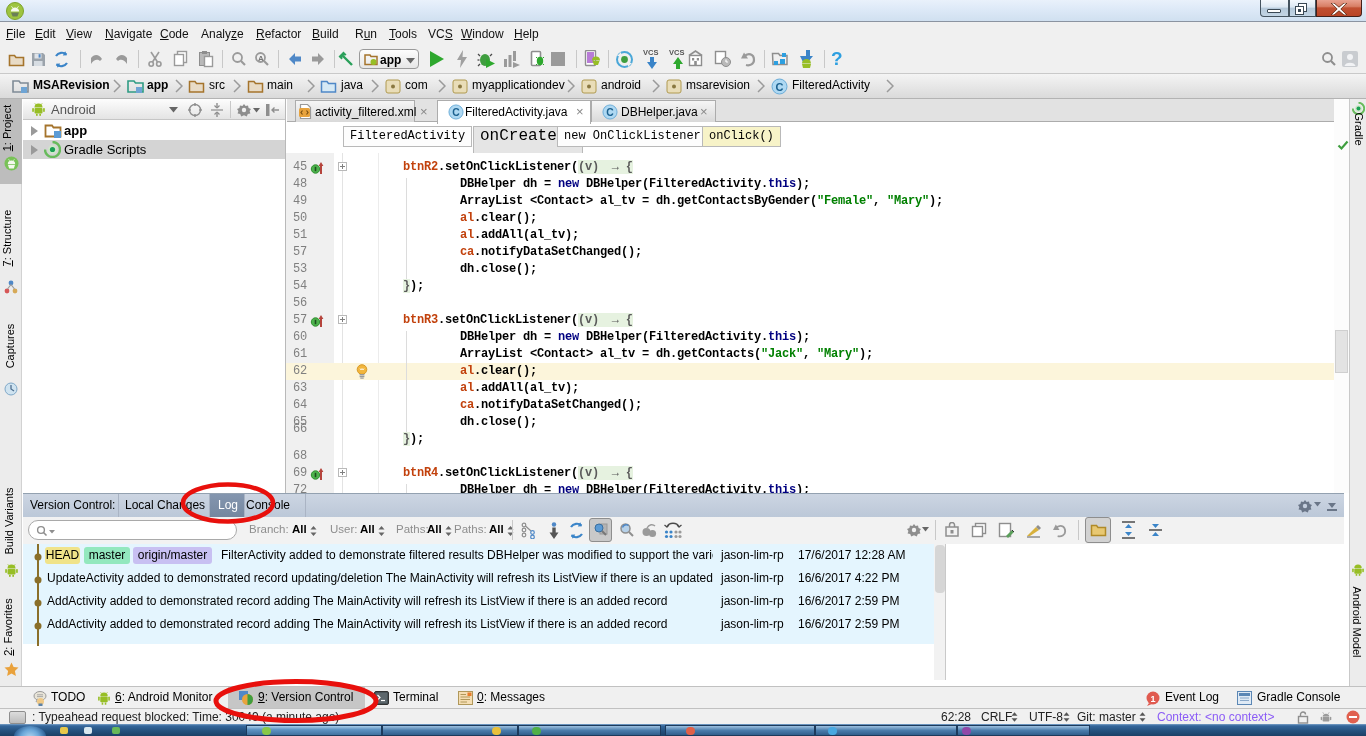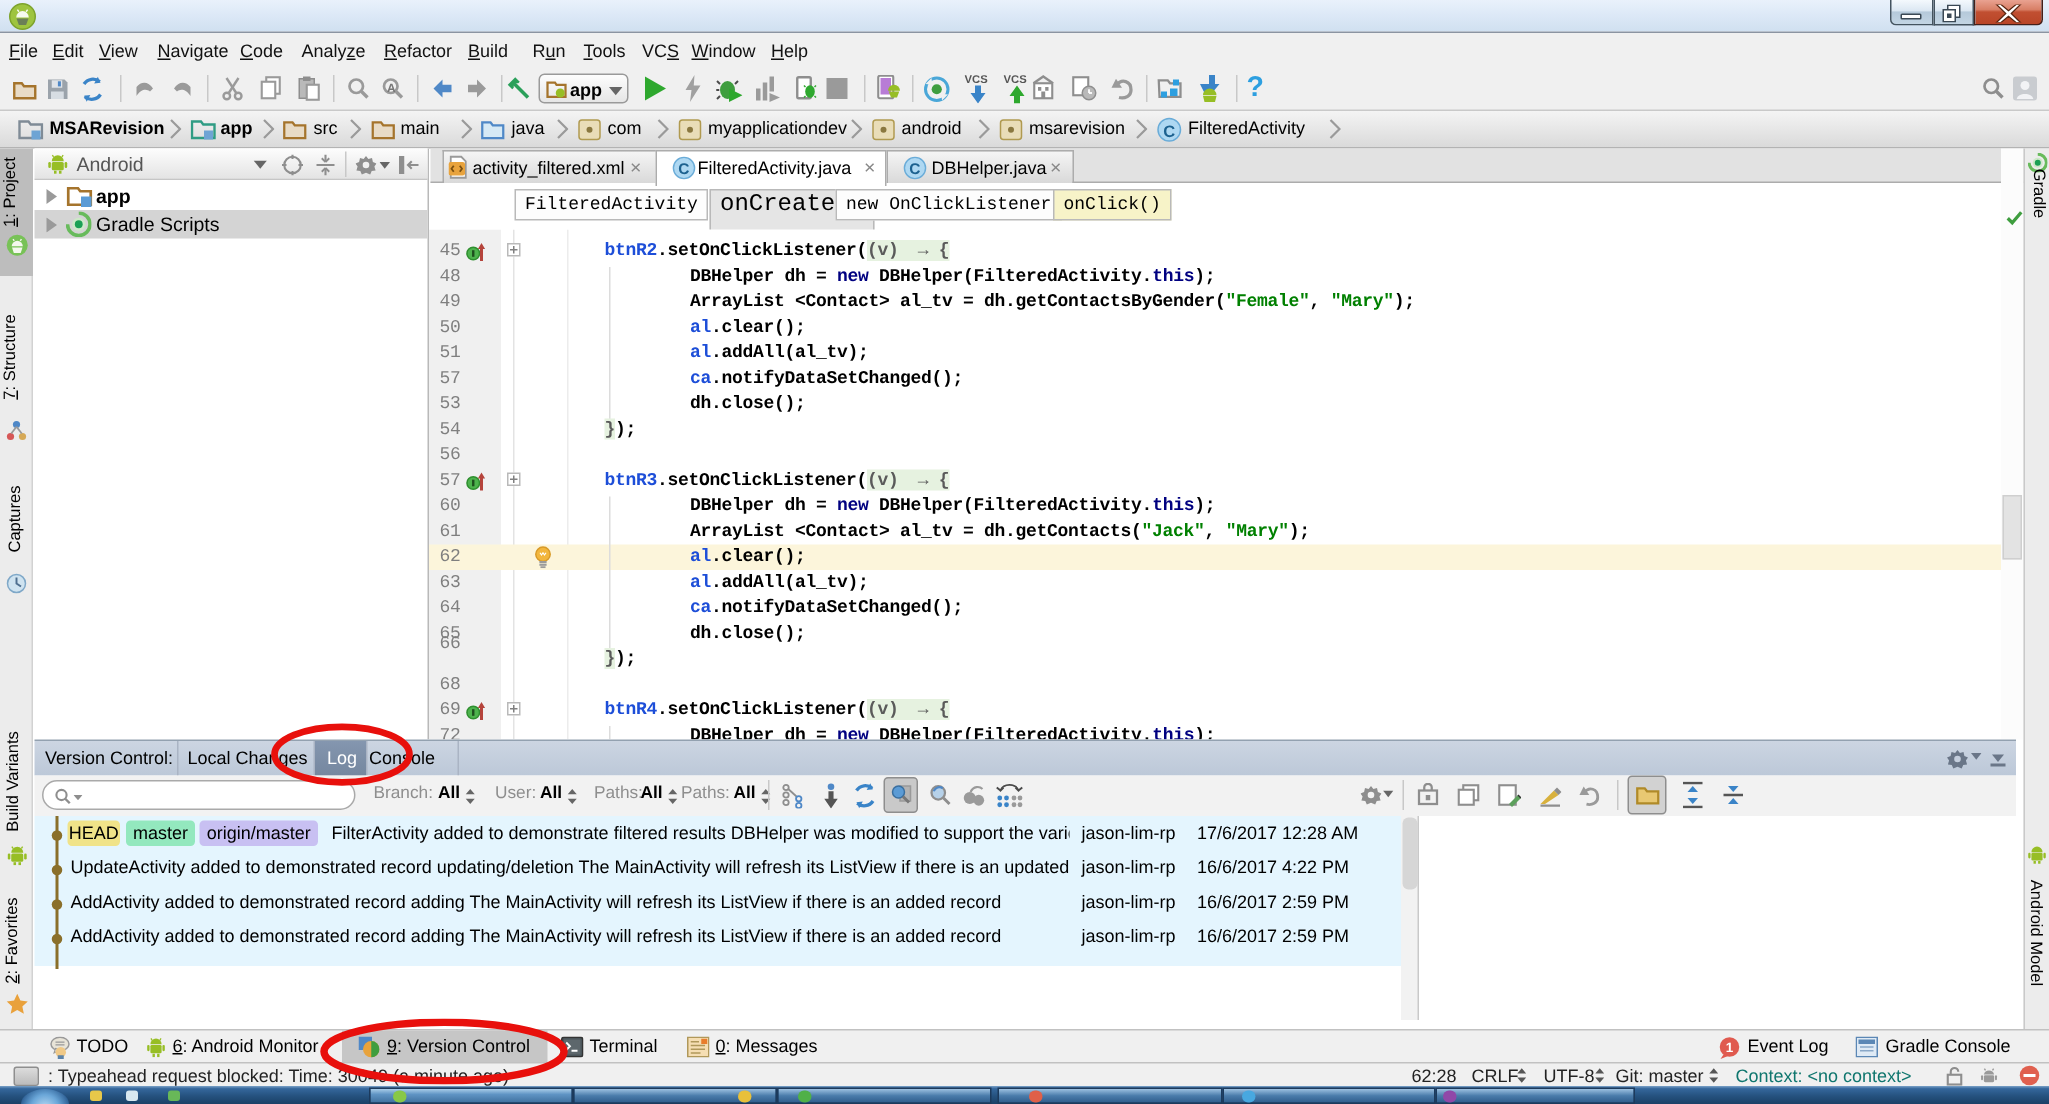--- a/index.html
+++ b/index.html
@@ -3,21 +3,21 @@
 *{margin:0;padding:0;box-sizing:border-box}
 html,body{width:1366px;height:736px;overflow:hidden}
 #root{position:relative;width:1366px;height:736px;font-family:"Liberation Sans",sans-serif;font-size:12px;background:#fff;overflow:hidden}
 .ab{position:absolute}
 .vtxt{position:absolute;white-space:nowrap;font-size:11px;color:#000}
 svg{display:block}
 .sep{position:absolute;top:4px;width:1px;height:18px;background:#c8c8c8}
 .mono{font-family:"Liberation Mono",monospace}
 .gnum{left:0;width:21px;text-align:right;height:17px;line-height:17px;color:#7f7f7f;font-weight:normal}
 .cl{height:17px;line-height:17px;white-space:pre;color:#000}
-.cl .p{color:#1d4ed8}
+.cl .p{color:#c2410c}
 .cl .kw{color:#000080}
 .cl .st{color:#008000}
 .cl .fold{background:#e6f2e0;color:#5a5a5a}
 .cl .foldc{background:#e6f2e0;color:#5a5a5a}
 
 </style></head>
 <body>
 <div id="root">
 
 <div class="ab" style="left:0;top:0;width:1366px;height:22px;background:linear-gradient(180deg,#e9f1fb 0%,#dde9f7 45%,#d0e0f0 100%);border-bottom:1px solid #8b94a1">
@@ -439,21 +439,21 @@
     <svg class="ab" style="left:21px;top:1px" width="17" height="17" viewBox="0 0 17 17">
           <path d="M8.5 1 A 7.5 7.5 0 1 1 1 8.5" fill="none" stroke="#68bb5c" stroke-width="2.4"></path>
           <circle cx="8.5" cy="8.5" r="4.4" fill="#cde8c8"></circle>
           <circle cx="8.5" cy="8.5" r="2.6" fill="#1ba055"></circle>
         </svg>
     <span class="ab" style="left:41px;top:2px;font-size:13px">Gradle Scripts</span>
   </div>
 </div>
 
 <div class="ab" style="left:287px;top:99px;width:1062px;height:23px;background:#e2e2e2;border-bottom:1px solid #acacac">
-  <div class="ab" style="left:8px;top:1px;width:167px;height:22px;background:linear-gradient(180deg,#f5f5f5,#d9d9d9);border:1px solid #acacac;border-bottom:none">
+  <div class="ab" style="left:8px;top:1px;width:120px;height:22px;background:linear-gradient(180deg,#f5f5f5,#d9d9d9);border:1px solid #acacac;border-bottom:none">
     <svg class="ab" style="left:3px;top:2px" width="13" height="17" viewBox="0 0 13 17">
           <path d="M1.5 1.5 h7 l3 3 v11 h-10z" fill="#fff" stroke="#9a9a9a" stroke-width="1.2"></path>
           <rect x="0" y="5" width="11" height="9" rx="1.5" fill="#e8a33d"></rect>
           <path d="M3.5 7.5 L2 9.5 L3.5 11.5 M7.5 7.5 L9 9.5 L7.5 11.5" stroke="#7a4f10" stroke-width="1.2" fill="none"></path>
         </svg>
     <span class="ab" style="left:19px;top:4px;color:#000">activity_filtered.xml</span>
     <span class="ab" style="left:124px;top:3px;color:#888;font-size:13px">×</span>
   </div>
   <div class="ab" style="left:150px;top:1px;width:154px;height:24px;background:#fff;border:1px solid #acacac;border-bottom:none;z-index:2">
     <svg class="ab" style="left:10px;top:3px" width="16" height="16" viewBox="0 0 17 17">
@@ -853,21 +853,21 @@
         <path d="M4 0 L7.4 4 L0.6 4Z M4 11 L7.4 7 L0.6 7Z" fill="#555"></path>
       </svg>
   <span class="ab" style="left:1029px;top:1px">UTF-8</span>
   <svg class="ab" style="left:1063px;top:3px" width="7" height="10" viewBox="0 0 8 11">
         <path d="M4 0 L7.4 4 L0.6 4Z M4 11 L7.4 7 L0.6 7Z" fill="#555"></path>
       </svg>
   <span class="ab" style="left:1077px;top:1px">Git: master</span>
   <svg class="ab" style="left:1139px;top:3px" width="7" height="10" viewBox="0 0 8 11">
         <path d="M4 0 L7.4 4 L0.6 4Z M4 11 L7.4 7 L0.6 7Z" fill="#555"></path>
       </svg>
-  <span class="ab" style="left:1157px;top:1px;color:#0f766e">Context: &lt;no context&gt;</span>
+  <span class="ab" style="left:1157px;top:1px;color:#8b5cf6">Context: &lt;no context&gt;</span>
   <svg class="ab" style="left:1297px;top:2px" width="12" height="13" viewBox="0 0 12 13">
         <rect x="1.5" y="5.5" width="9" height="6.5" fill="none" stroke="#8e8e8e" stroke-width="1.4"></rect>
         <path d="M3.5 5.5 V3.5 a2.5 2.5 0 0 1 5 0" fill="none" stroke="#8e8e8e" stroke-width="1.4"></path>
       </svg>
   <svg class="ab" style="left:1319px;top:2px" width="14" height="13" viewBox="0 0 15 14">
         <path d="M3.8 5.8a3.8 3.8 0 0 1 7.4 0z" fill="#9a9a9a"></path>
         <line x1="5" y1="2.8" x2="4.2" y2="1.6" stroke="#9a9a9a"></line>
         <line x1="10" y1="2.8" x2="10.8" y2="1.6" stroke="#9a9a9a"></line>
         <rect x="3.8" y="6.3" width="7.4" height="5" rx="1" fill="#9a9a9a"></rect>
         <rect x="1.8" y="6.3" width="1.4" height="3.6" rx="0.7" fill="#9a9a9a"></rect>

